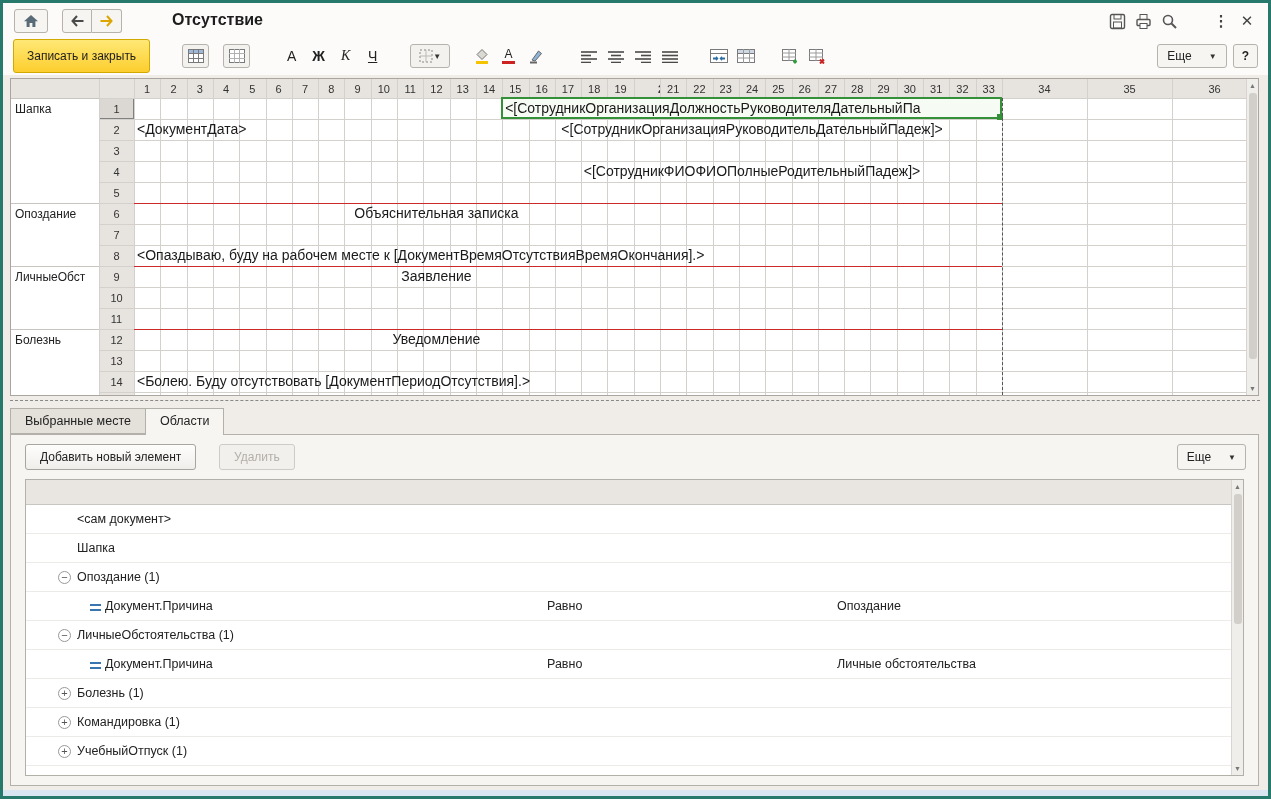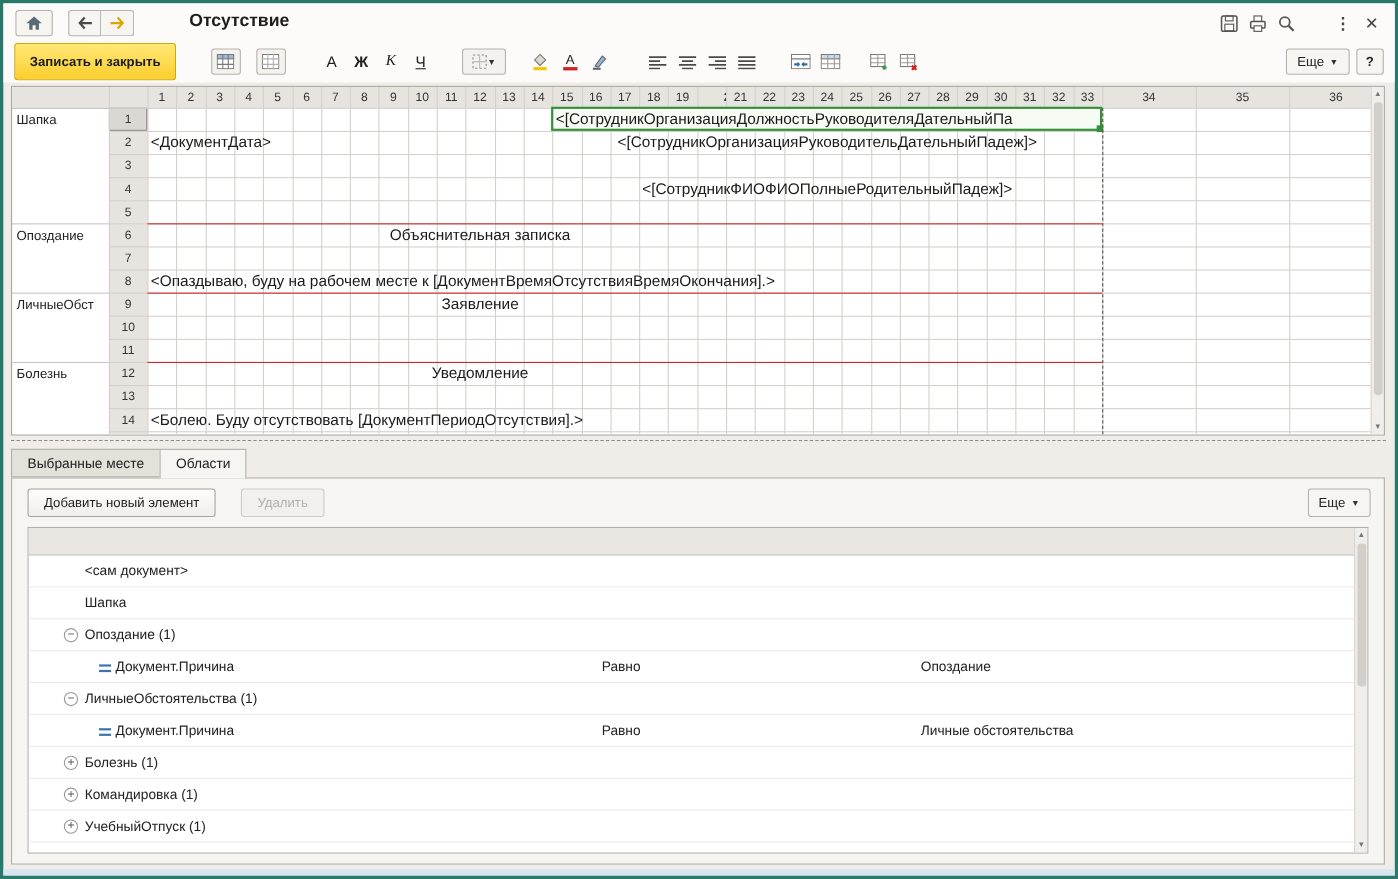--- a/index.html
+++ b/index.html
@@ -10,25 +10,25 @@
 .btn{border:1px solid #b6b2ac;background:#f6f5f2;border-radius:3px;display:flex;align-items:center;justify-content:center;cursor:default}
 .home{position:absolute;left:11px;top:6px;width:34px;height:24px}
 .nav{position:absolute;left:59px;top:6px;display:flex}
 .nav .btn{width:30px;height:24px;border-radius:0}
 .nav .btn.b1{border-radius:3px 0 0 3px}
 .nav .btn.b2{border-radius:0 3px 3px 0;border-left:none}
 .title{position:absolute;left:169px;top:8px;font-size:16px;font-weight:bold;color:#1d1d1d}
 .tb-icons{position:absolute;right:8px;top:6px;display:flex;align-items:center}
 .icon-btn{width:26px;height:24px;display:flex;align-items:center;justify-content:center;color:#444;font-size:15px}
 .toolbar{position:absolute;left:0;top:36px;width:100%;height:34px;display:flex;align-items:center;padding-left:10px}
-.ybtn{height:25px;padding:16px 13px;background:linear-gradient(#ffe876,#fcce2e);border:1px solid #d2a900;border-radius:3px;font-size:12px;font-weight:bold;color:#1d1d1d;display:flex;align-items:center}
+.ybtn{height:25px;padding:16px 13px;background:linear-gradient(#ffe876,#fcce2e);border:1px solid #d2a900;border-radius:3px;font-size:12px;font-weight:normal;color:#1d1d1d;display:flex;align-items:center}
 .ibtn{width:27px;height:24px;display:flex;align-items:center;justify-content:center;border:1px solid transparent;border-radius:3px}
 .ibtn.boxed{border-color:#b6b2ac;background:#f4f2ef}
 .fmt{font-size:14px;color:#222}
-.morebtn{height:24px;padding:0 9px;border:1px solid #b6b2ac;background:#f6f5f2;border-radius:3px;font-size:12px;color:#222;display:flex;align-items:center;gap:5px}
+.morebtn{height:24px;padding:0 9px;border:1px solid #b6b2ac;background:#f6f5f2;border-radius:3px;font-size:12px;color:#222;display:flex;align-items:center;gap:17px}
 .caret{font-size:8px;color:#333}
 .sheet{position:absolute;left:7px;top:75px;width:1249px;height:318px;background:#fff;border:1px solid #aaa69f;overflow:hidden}
 .s-abs{position:absolute}
 .colhead,.rowhead{position:absolute;background:#e7e4df;font-size:11px;color:#333;display:flex;align-items:center;justify-content:center}
 .gridline{position:absolute;background:#d4d1cc}
 .secline{position:absolute;background:#c8c5c0}
 .redline{position:absolute;background:#cc2a2a;height:1px}
 .dashv{position:absolute;border-left:1px dashed #555;width:0}
 .cellt{position:absolute;font-size:14px;color:#1a1a1a;white-space:nowrap;overflow:hidden;line-height:15px}
 .selbox{position:absolute;border:2px solid #35903a;background:#f6fbf4}

